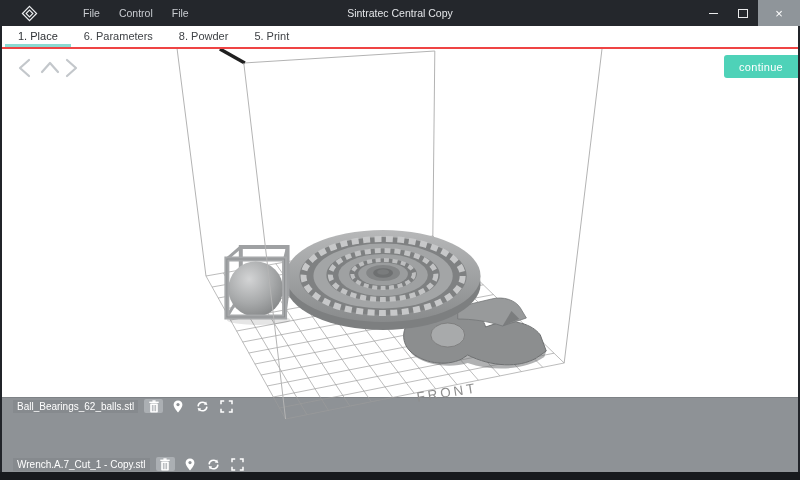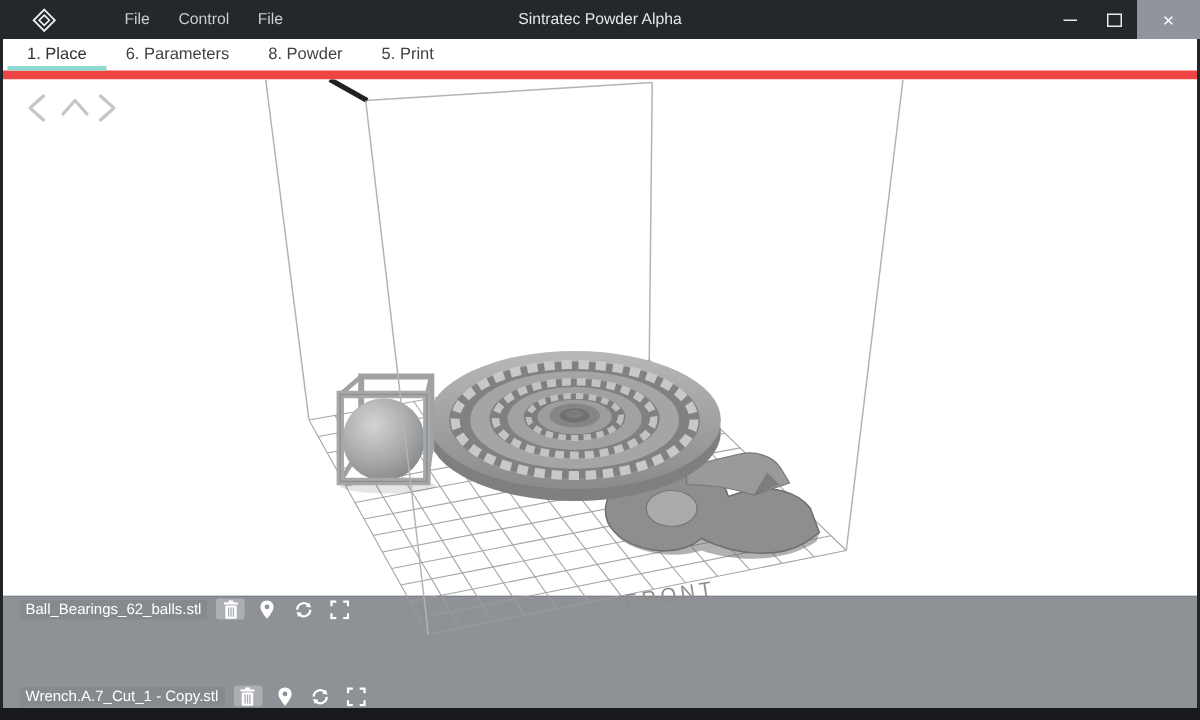--- a/index.html
+++ b/index.html
@@ -15,21 +15,21 @@
   .winbtns{position:absolute;right:0;top:0;height:26px;display:flex;}
   .wbtn{width:30px;height:26px;display:flex;align-items:center;justify-content:center;cursor:default;}
   .wbtn .minbar{width:9px;height:1px;background:#e9eaeb;display:block;}
   .wbtn .maxbox{width:8px;height:7px;border:1px solid #e9eaeb;display:block;}
   .wbtn.close{width:42px;background:#8f959a;color:#fff;font-size:13px;line-height:1;}
 
   
   .mid{flex:1;display:flex;flex-direction:column;border-left:2px solid #212429;border-right:2px solid #212429;background:#fff;overflow:hidden;}
 
   
-  .tabbar{flex:0 0 21px;background:#fff;border-bottom:6px solid #ef4444;display:flex;align-items:stretch;}
+  .tabbar{flex:0 0 21px;background:#fff;border-bottom:2px solid #ef4444;display:flex;align-items:stretch;}
   .tab{font-size:11px;color:#3f4246;padding:2px 13px 0;display:flex;align-items:center;box-sizing:border-box;border-bottom:3px solid transparent;cursor:default;}
   .tab.active{color:#2e3135;border-bottom-color:#8bdbd2;}
   .tab:first-child{margin-left:3px;}
 
   
   .viewport{position:relative;flex:1;background:#fff;}
   .scene{position:absolute;left:0;top:0;}
   .nav{position:absolute;left:6px;top:8px;}
   .continuebtn{position:absolute;right:0;top:6px;width:74px;height:23px;background:#4ed2b8;color:#fff;font-size:11px;border:none;border-radius:3px 0 0 3px;display:flex;align-items:center;justify-content:center;letter-spacing:.3px;cursor:default;}
 
@@ -78,21 +78,21 @@
       <svg width="17" height="17" viewBox="0 0 24 24">
         <path d="M12,2 L22,12 12,22 2,12 Z" fill="none" stroke="#eceef0" stroke-width="1.7"></path>
         <path d="M12,7.2 L16.8,12 12,16.8 7.2,12 Z" fill="none" stroke="#eceef0" stroke-width="1.6"></path>
       </svg>
     </span>
     <div class="menus">
       <span class="menu">File</span>
       <span class="menu">Control</span>
       <span class="menu">File</span>
     </div>
-    <div class="apptitle">Sintratec Powder Alpha</div>
+    <div class="apptitle">Sintratec Central Copy</div>
     <div class="winbtns">
       <span class="wbtn">
           <span class="minbar"></span>
         </span>
       <span class="wbtn">
           <span class="maxbox"></span>
         </span>
       <span class="wbtn close">
           <span>×</span>
         </span>
@@ -171,20 +171,21 @@
 
         <text x="448" y="396" transform="rotate(-9 448 396)" font-size="13.5" fill="#8d8d8d" letter-spacing="3" text-anchor="middle" font-family="Liberation Sans, sans-serif">FRONT</text>
       </svg>
 
       <svg class="nav" width="80" height="24" viewBox="0 0 80 24">
         <polyline points="21,3 12,11 21,19" fill="none" stroke="#c3c7cb" stroke-width="2.2" stroke-linecap="round" stroke-linejoin="round"></polyline>
         <polyline points="34,15 42,6 50,15" fill="none" stroke="#c3c7cb" stroke-width="2.2" stroke-linecap="round" stroke-linejoin="round"></polyline>
         <polyline points="59,3 68,11 59,19" fill="none" stroke="#c3c7cb" stroke-width="2.2" stroke-linecap="round" stroke-linejoin="round"></polyline>
       </svg>
 
+      <button class="continuebtn">continue</button>
     </div>
 
     <div class="filepanel">
 
       <div class="frow">
         <span class="fname">Ball_Bearings_62_balls.stl</span>
         <span class="ibtn trash">
             <svg width="12" height="13">
               <use href="#i-trash"></use>
             </svg>

